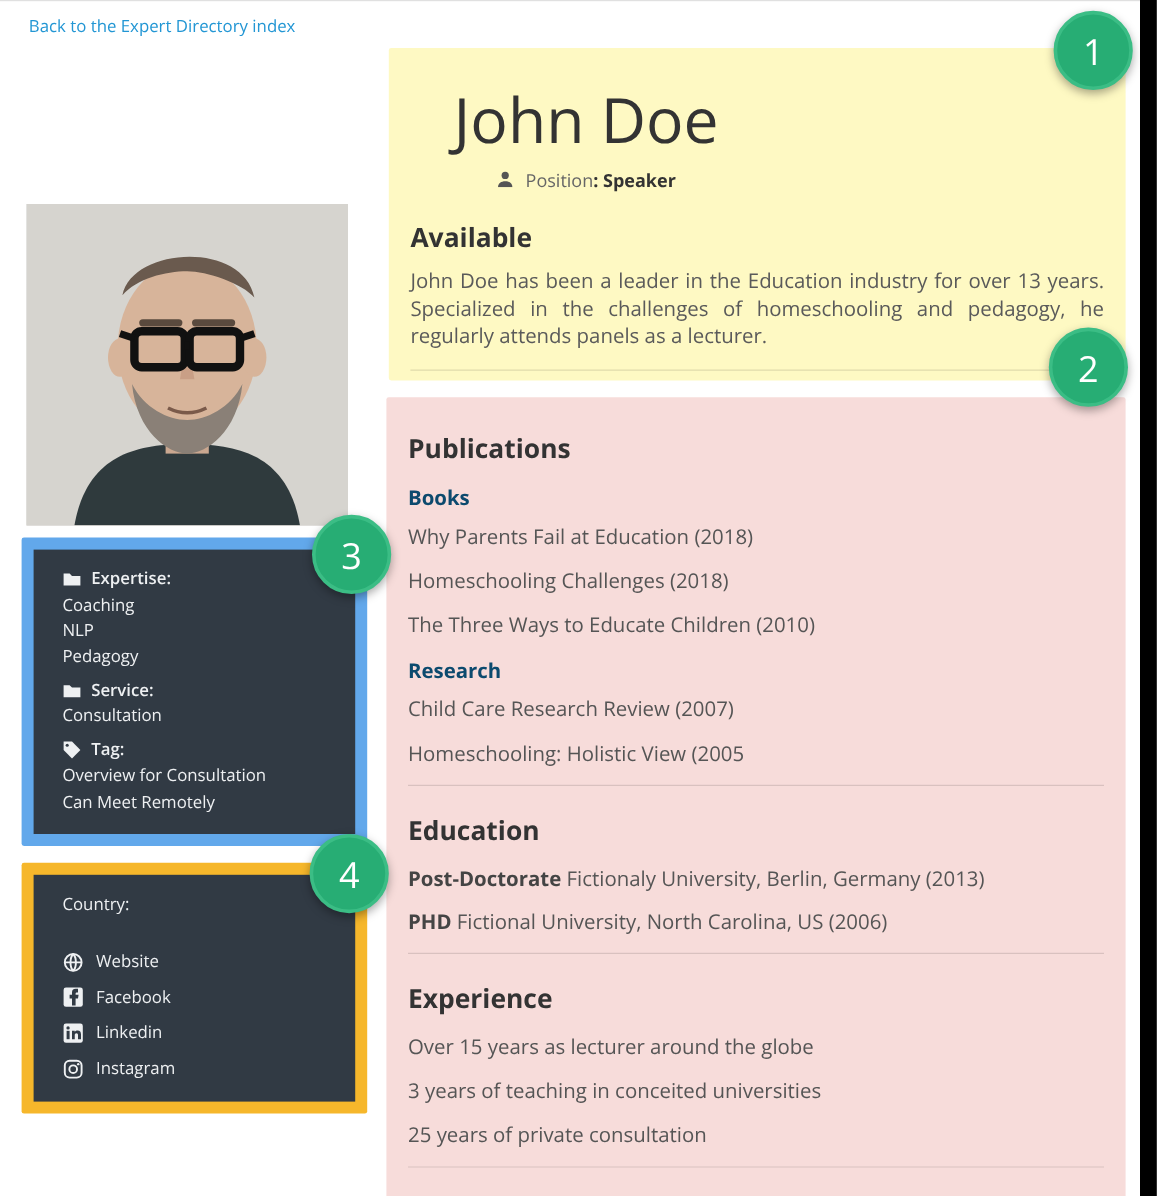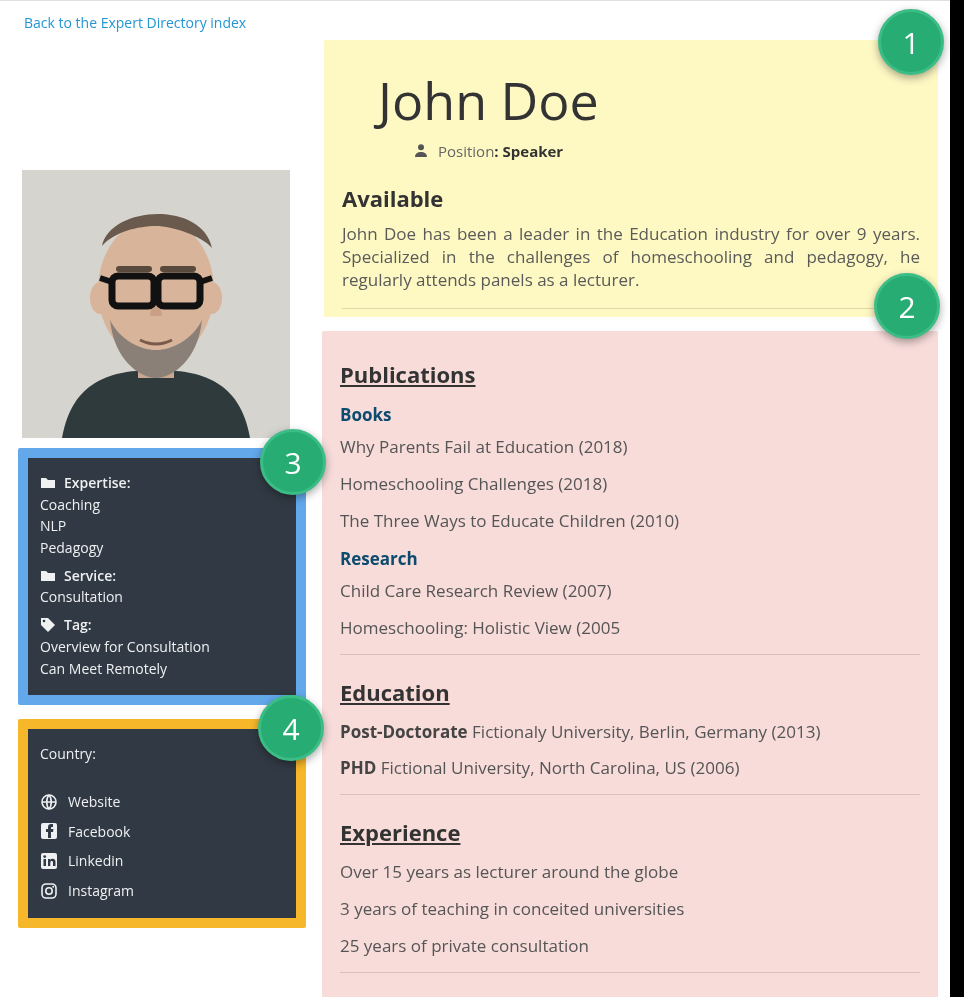--- a/index.html
+++ b/index.html
@@ -44,21 +44,21 @@
   .panel-outer {
     margin-top: 10px;
     padding: 10px;
     border-radius: 2px;
   }
   .panel-outer.blue { background: #62a8eb; }
   .panel-outer.yellow { background: #f6b72b; margin-top: 14px; }
   .panel-inner {
     background: #313a44;
     color: #eef0f2;
-    padding: 14px 12px 16px 12px;
+    padding: 14px 12px 16px 24px;
     font-size: 14px;
     line-height: 1.55;
   }
   .panel-inner .label-row {
     display: flex;
     align-items: center;
     font-weight: 600;
     margin-top: 4px;
   }
   .panel-inner .label-row:first-child { margin-top: 0; }
@@ -128,21 +128,20 @@
     background: #f7dcda;
     padding: 16px 18px 30px 18px;
     margin-top: 14px;
     border-radius: 2px;
   }
   .sec-title {
     font-size: 22px;
     font-weight: 700;
     color: #333;
     margin: 12px 0 14px 0;
-    text-decoration: underline;
   }
   .sub-title {
     font-size: 17px;
     font-weight: 700;
     color: #0c4a6e;
     margin: 8px 0 10px 0;
   }
   .para {
     font-size: 17px;
     color: #555;
@@ -318,21 +317,21 @@
           <span class="ico">
             <svg viewBox="0 0 14 14" fill="#555">
                 <circle cx="7" cy="4.2" r="3"></circle>
                 <path d="M1 14c0-3.3 2.7-5 6-5s6 1.7 6 5z"></path>
               </svg>
           </span>
           <span class="plabel">Position</span>
           <span class="pval">: Speaker</span>
         </div>
         <div class="overview-title">Available</div>
-        <div class="overview-text">John Doe has been a leader in the Education industry for over 9 years. Specialized in the challenges of homeschooling and pedagogy, he regularly attends panels as a lecturer.</div>
+        <div class="overview-text">John Doe has been a leader in the Education industry for over 13 years. Specialized in the challenges of homeschooling and pedagogy, he regularly attends panels as a lecturer.</div>
         <hr>
       </div>
 
       <div class="pub-card">
         <div class="sec-title">Publications</div>
 
         <div class="sub-title">Books</div>
         <p class="para">Why Parents Fail at Education (2018)</p>
         <p class="para">Homeschooling Challenges (2018)</p>
         <p class="para">The Three Ways to Educate Children (2010)</p>

